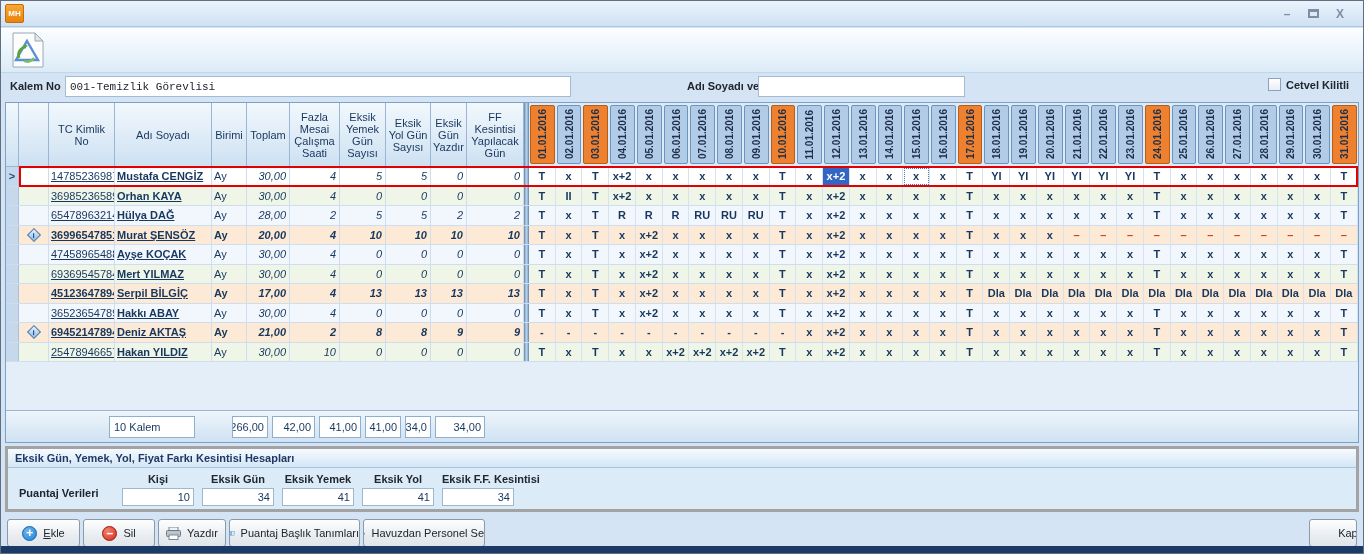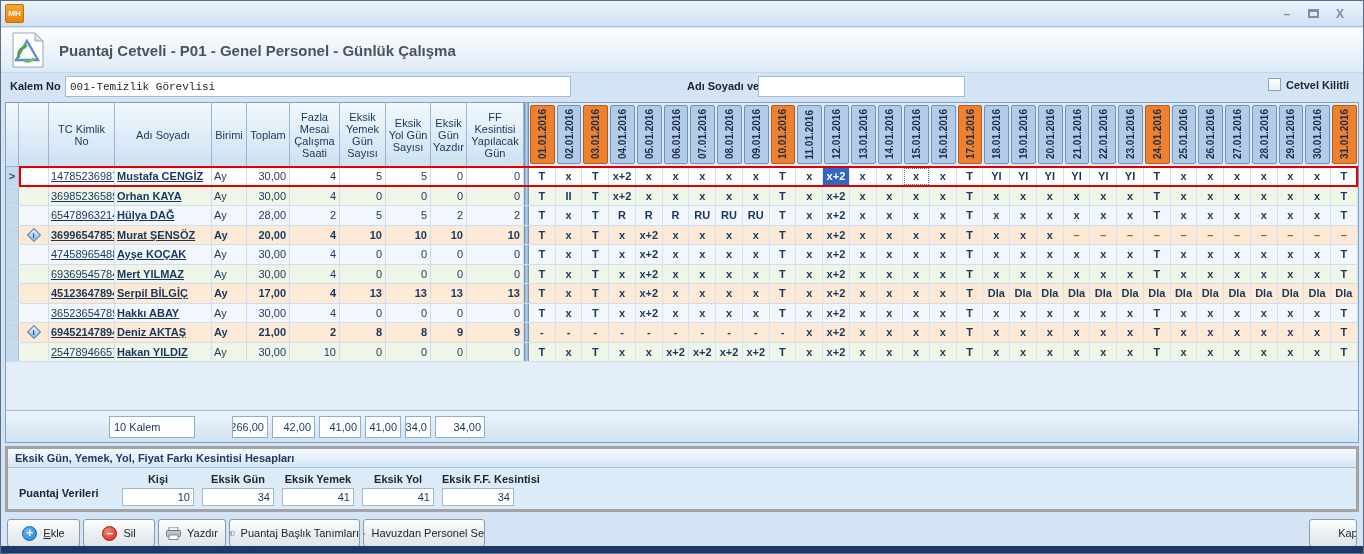--- a/index.html
+++ b/index.html
@@ -71,21 +71,21 @@
     width:100%; height:100%; background:#b2cce7; border:1px solid #6d94bd; border-radius:2px;
     display:flex; align-items:center; justify-content:center;
   }
   .dhead.holiday .dbox { background:#ee8130; border-color:#b85d14; }
   .vtext { writing-mode:vertical-rl; transform:rotate(180deg); font-size:10px; font-weight:bold; color:#1c2e4a; letter-spacing:0px; }
   .g-body { display:flex; flex-direction:column; flex:0 0 auto; }
   .grow { display:flex; height:19.5px; position:relative; border-bottom:1px solid #cfdeee; }
   .cell { border-right:1px solid #cfdeee; display:flex; align-items:center; overflow:hidden; white-space:nowrap; padding:0 2px; }
   .c-sel { justify-content:center; background:#c6d9ec; border-right:1px solid #a9c2da; color:#27507e; font-weight:bold; }
   .c-ico { justify-content:center; background:inherit; }
-  .num { justify-content:flex-end; padding-right:3px; }
+  .num { justify-content:flex-end; padding-right:3px;font-style:italic; }
   .lnk { text-decoration:underline; }
   .name { font-weight:bold; }
   .dcell { flex:1; display:flex; align-items:center; justify-content:center; font-weight:bold; border-right:1px solid #d5e2ef; }
   .row-selected { background:#fff; }
   .row-green { background:#eff6e8; }
   .row-blue { background:#f2f7fd; }
   .row-peach { background:#fcead6; }
   .row-peach .cell, .row-peach .dcell { font-weight:bold; }
   .row-selected::after {
     content:""; position:absolute; left:13px; right:0; top:-1px; bottom:-1px;
@@ -156,21 +156,20 @@
 
   <div class="app-header">
     <svg class="doc-icon" width="34" height="36" viewBox="0 0 34 36">
       <path d="M2 1 h22 l8 8 v26 h-30 z" fill="#fdfdfd" stroke="#9aa8b5"></path>
       <path d="M24 1 l8 8 h-8 z" fill="#dfe6ec" stroke="#9aa8b5"></path>
       <path d="M16 9 L27 28 H5 Z" fill="none" stroke="#5b8fd4" stroke-width="2.4"></path>
       <path d="M8 26 a8 8 0 0 1 7 -11" fill="none" stroke="#58a43c" stroke-width="2.6"></path>
       <path d="M14 12 l3 2 -4 2 z" fill="#58a43c"></path>
       <path d="M13 29 a8 8 0 0 0 10 -3" fill="none" stroke="#7dc05e" stroke-width="2.4"></path>
     </svg>
-    <span class="page-title">Puantaj Cetveli - P01 - Genel Personel - Günlük Çalışma</span>
   </div>
 
   <div class="filter-row">
     <span class="flabel fl-kalem">Kalem No</span>
     <input class="finput in-kalem" value="001-Temizlik Görevlisi" style="">
     <span class="flabel fl-search">Adı Soyadı veya TC Kimlik No</span>
     <input class="finput in-search" value="" style="">
     <div class="lockbox">
       <span class="cb"></span>
       <span class="cb-label">Cetvel Kilitli</span>

